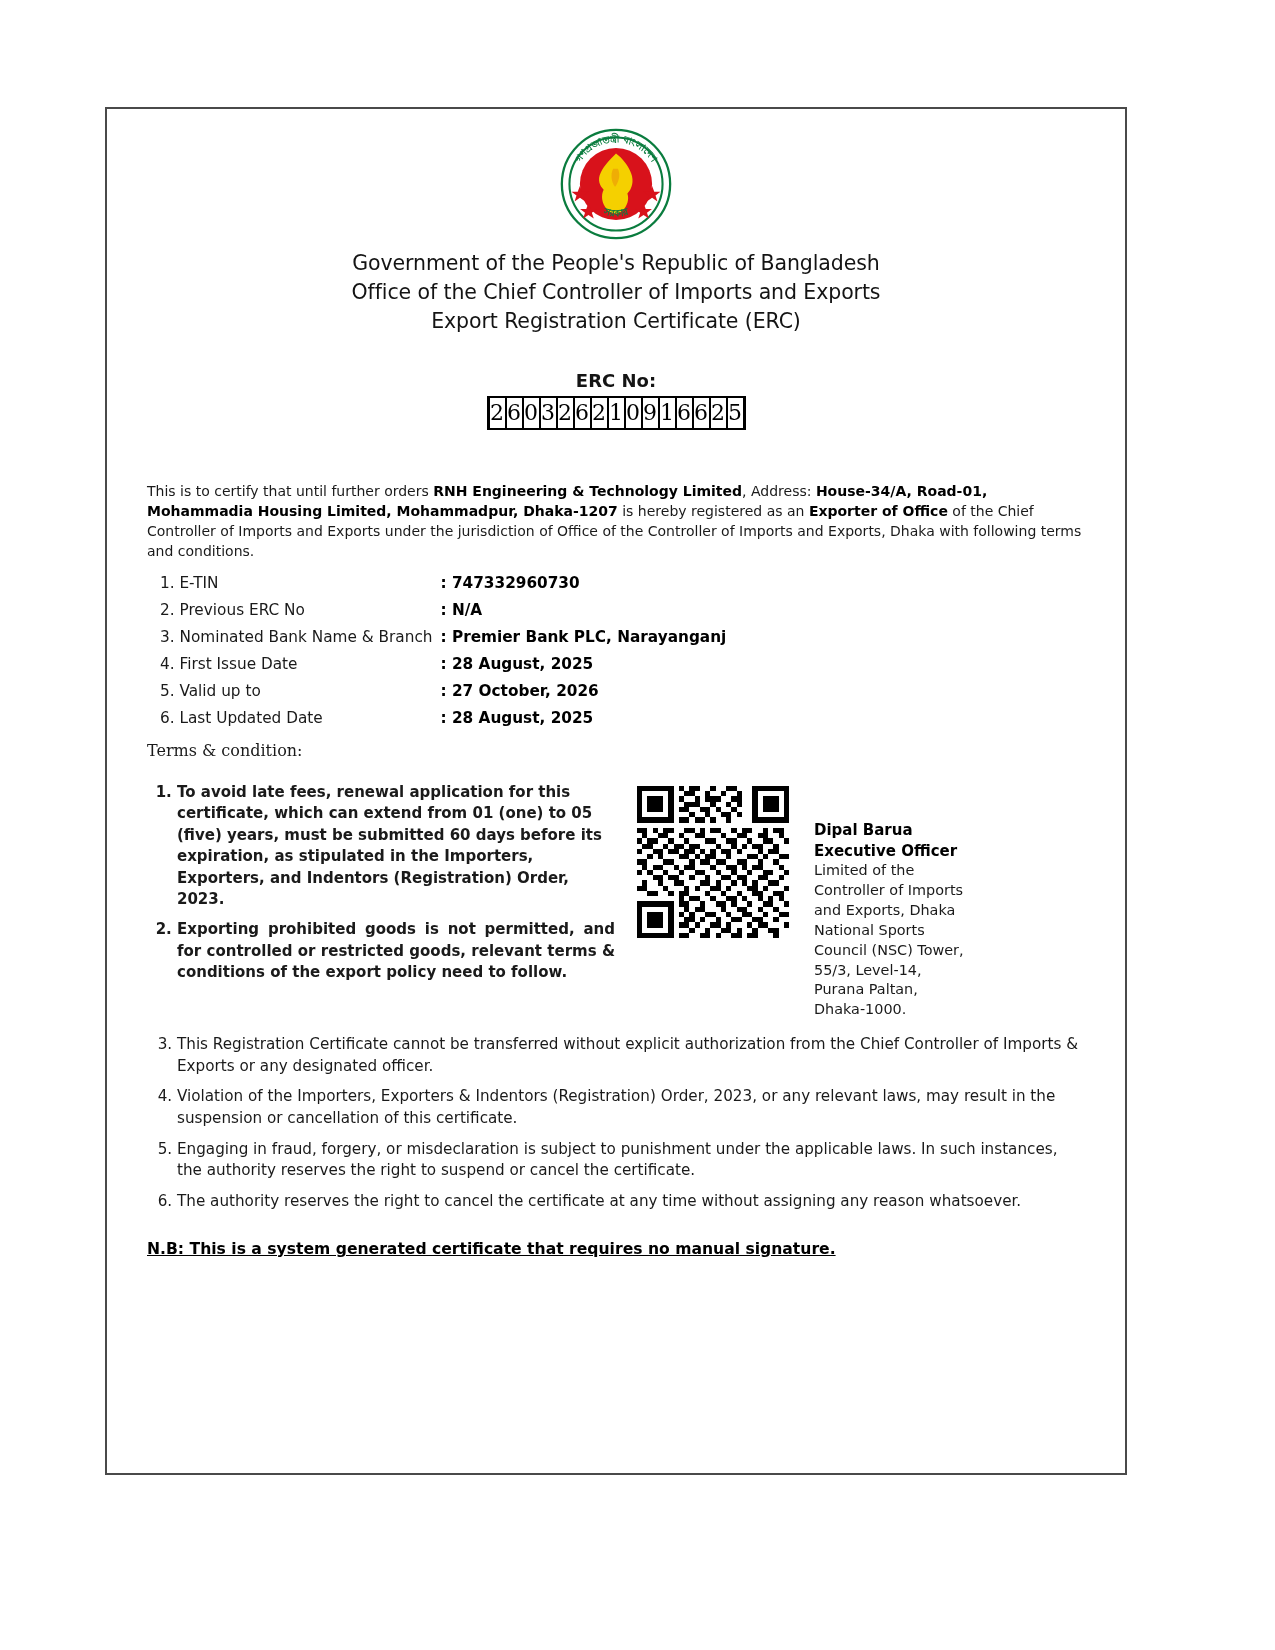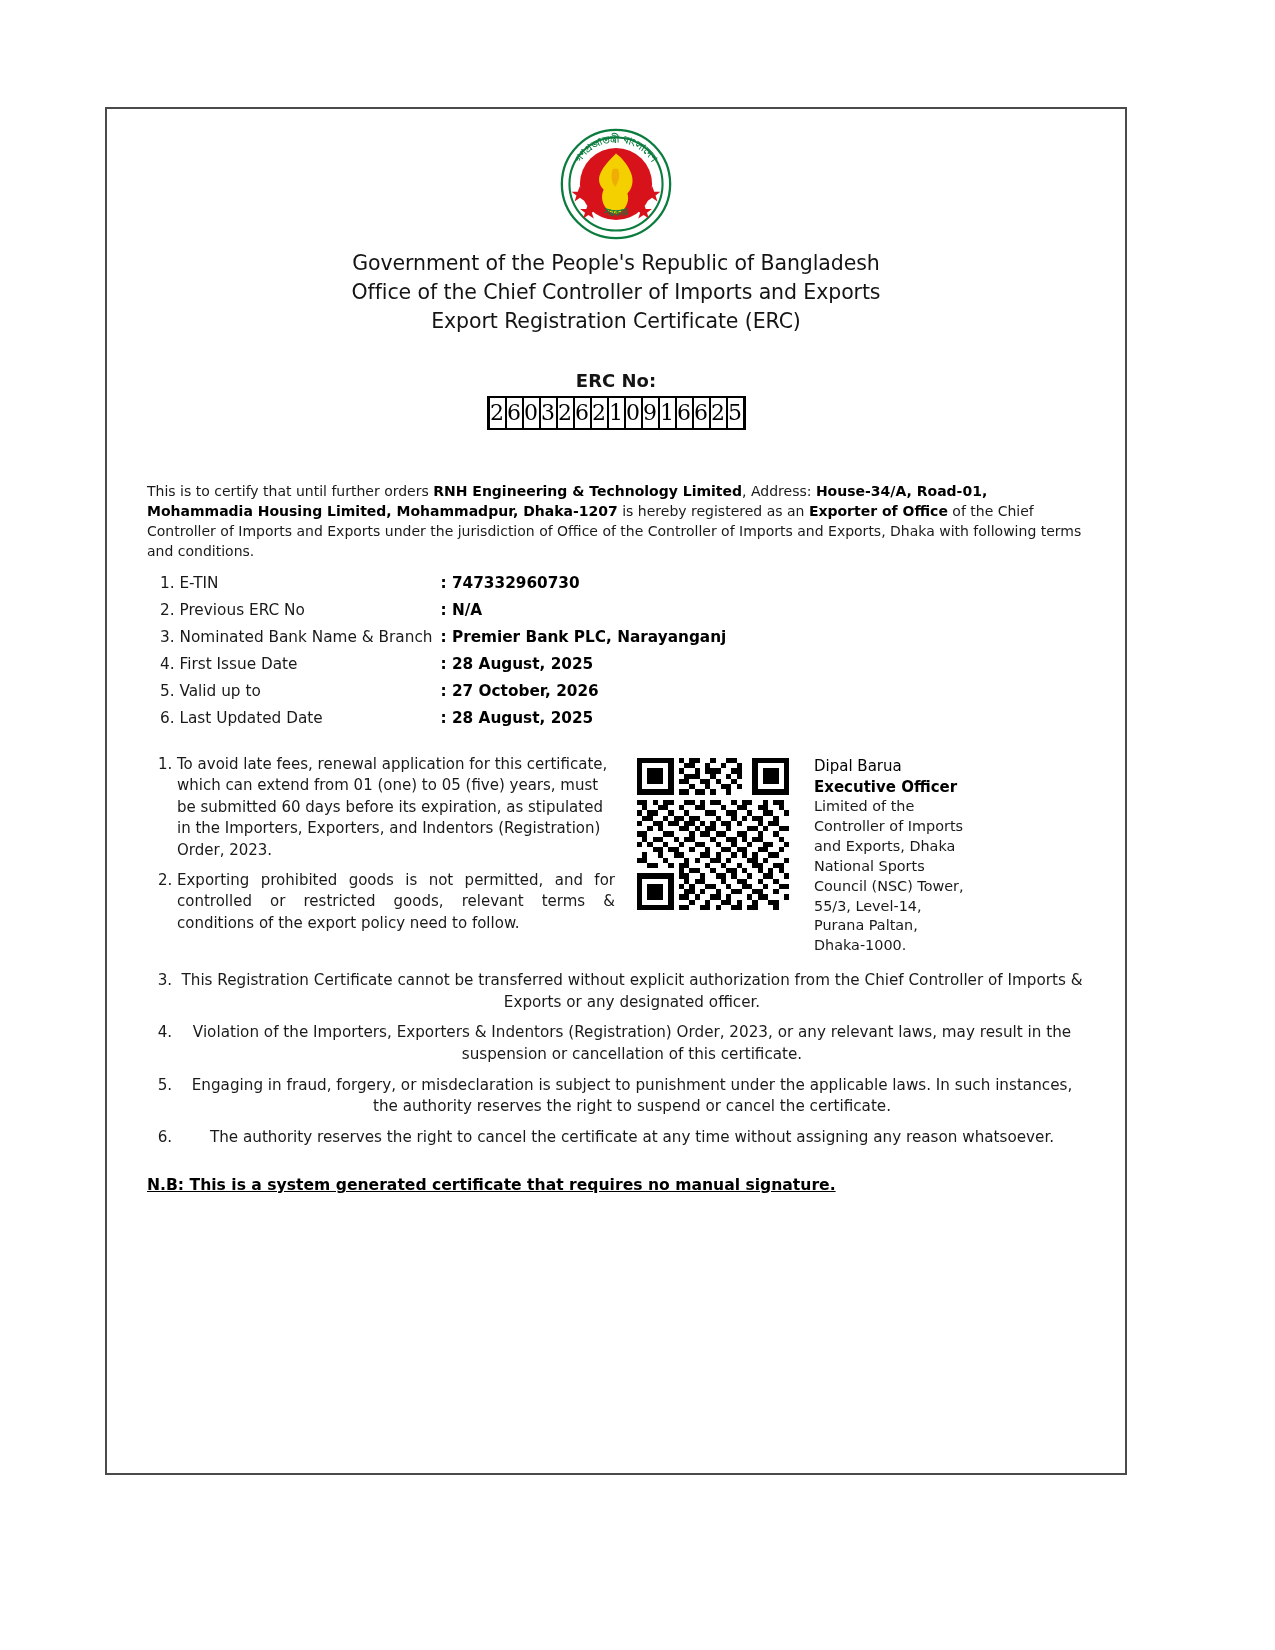--- a/index.html
+++ b/index.html
@@ -141,20 +141,21 @@
   .terms-left {
     width: 468px;
     flex: 0 0 468px;
   }
   ol.terms-list {
     margin: 0;
     padding-left: 30px;
     font-size: 15px;
     line-height: 1.43;
     color: #1a1a1a;
+    font-weight: bold;
   }
   ol.terms-list li { margin-bottom: 9px; }
   ol.terms-list li:last-child { margin-bottom: 0; }
   li.justify { text-align: justify; }
 
   .qr-block {
     flex: 0 0 155px;
     margin-left: 22px;
     margin-top: 4px;
   }
@@ -163,32 +164,32 @@
     height: 152px;
     display: block;
   }
   .officer {
     margin-left: 22px;
     font-size: 14.4px;
     line-height: 1.38;
     color: #1a1a1a;
     padding-top: 2px;
   }
-  .officer .nm { font-weight: normal; color:#000; font-size: 15px;}
+  .officer .nm { font-weight: bold; color:#000; font-size: 15px; margin-top: 36px;}
   .officer .role { font-weight: bold; color:#000; font-size: 15px;}
 
   
   ol.terms-lower {
     margin: 14px 0 0 0;
     padding-left: 30px;
     font-size: 15.2px;
     line-height: 1.42;
     color: #1a1a1a;
   }
-  ol.terms-lower li { margin-bottom: 9px; text-align: center; }
+  ol.terms-lower li { margin-bottom: 9px; }
 
   .nb {
     margin-top: 28px;
     font-weight: bold;
     font-size: 15.6px;
     text-decoration: underline;
     color: #000;
   }
 </style>
 </head>
@@ -280,20 +281,21 @@
               <td class="key">5. Valid up to</td>
               <td class="val">: 27 October, 2026</td>
             </tr>
             <tr>
               <td class="key">6. Last Updated Date</td>
               <td class="val">: 28 August, 2025</td>
             </tr>
           </tbody>
     </table>
 
+    <div class="terms-heading">Terms &amp; condition:</div>
 
     <div class="terms-top">
       <div class="terms-left">
         <ol class="terms-list" id="terms-top-list">
               <li>To avoid late fees, renewal application for this certificate, which can extend from 01 (one) to 05 (five) years, must be submitted 60 days before its expiration, as stipulated in the Importers, Exporters, and Indentors (Registration) Order, 2023.</li>
               <li class="justify">Exporting prohibited goods is not permitted, and for controlled or restricted goods, relevant terms &amp; conditions of the export policy need to follow.</li>
             </ol>
       </div>
 
       <div class="qr-block">

